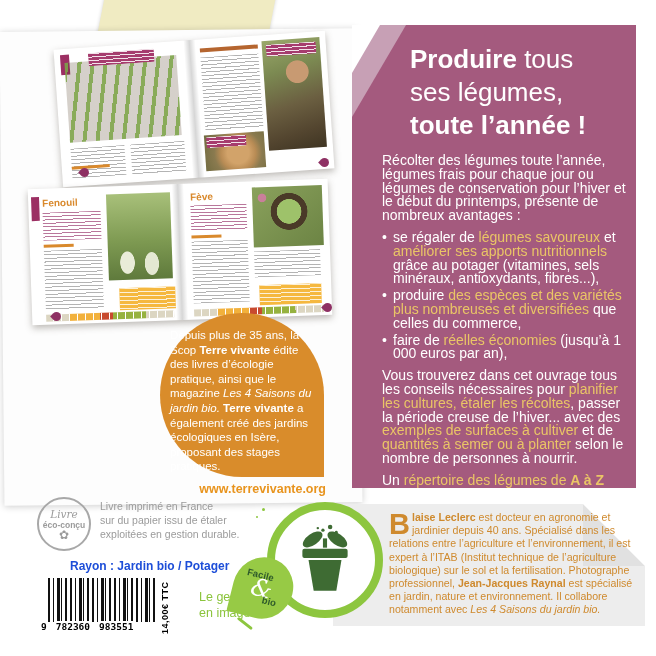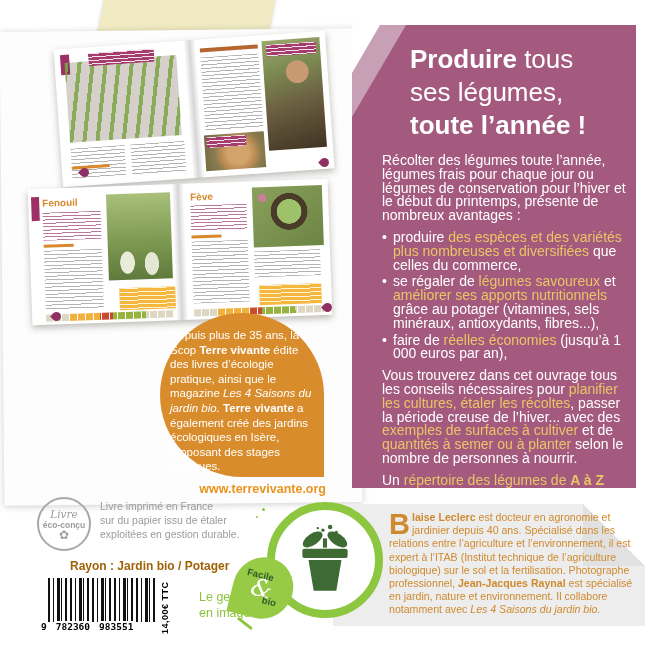--- a/index.html
+++ b/index.html
@@ -80,21 +80,21 @@
   ul.blt li:before{content:"\2022";position:absolute;left:0;top:0;color:#fff;}
 
   
   .eco-circle{left:37px;top:497px;width:54px;height:54px;border:2px solid #a8a8a8;
               border-radius:50%;color:#9b9b9b;display:flex;flex-direction:column;
               align-items:center;justify-content:center;box-sizing:border-box;}
   .eco-l1{font-family:"DejaVu Serif",serif;font-style:italic;font-size:10.5px;}
   .eco-l2{font-weight:bold;font-size:8.5px;}
   .eco-fl{font-size:12px;line-height:10px;}
   .printinfo{left:100px;top:499px;color:#9b9b9b;font-size:10.5px;line-height:14px;}
-  .shelf{left:47px;top:559px;color:#a16207;font-weight:bold;font-size:12px;padding-left:23px;}
+  .shelf{left:47px;top:559px;color:#1d4ed8;font-weight:bold;font-size:12px;padding-left:23px;}
   .barcode{left:40px;top:576px;width:118px;height:58px;background:#fff;}
   .bars{position:absolute;left:8px;top:2px;right:2px;height:44px;background-color:#fff;
         background-image:repeating-linear-gradient(90deg,#111 0 2px,transparent 2px 5px,
         #111 5px 6px,transparent 6px 9px,#111 9px 12px,transparent 12px 13px,#111 13px 14px,
         transparent 14px 17px,#111 17px 19px,transparent 19px 22px);}
   .digits{position:absolute;left:0;bottom:2px;width:100%;display:flex;gap:7px;
           font-family:"DejaVu Sans Mono",monospace;font-size:9.5px;font-weight:bold;color:#000;}
   .digits span{background:#fff;padding:0 1px;}
   .price{left:160px;top:576px;height:58px;writing-mode:vertical-rl;transform:rotate(180deg);
          font-size:9px;font-weight:bold;color:#000;letter-spacing:.5px;}
@@ -189,22 +189,22 @@
 
   <div class="abs panel">
     <div class="headline">
       <div><span class="hb">Produire</span><span> tous</span></div>
       <div>ses légumes,</div>
       <div class="hb">toute l’année !</div>
     </div>
     <div class="panel-body">
       <p>Récolter des légumes toute l’année, légumes frais pour chaque jour ou légumes de conservation pour l’hiver et le début du printemps, présente de nombreux avantages :</p>
       <ul class="blt">
+        <li><span>se régaler de </span><span class="gold">légumes savoureux</span><span> et </span><span class="gold">améliorer ses apports nutritionnels</span><span> grâce au potager (vitamines, sels minéraux, antioxydants, fibres...),</span></li>
         <li><span>produire </span><span class="gold">des espèces et des variétés plus nombreuses et diversifiées</span><span> que celles du commerce,</span></li>
-        <li><span>se régaler de </span><span class="gold">légumes savoureux</span><span> et </span><span class="gold">améliorer ses apports nutritionnels</span><span> grâce au potager (vitamines, sels minéraux, antioxydants, fibres...),</span></li>
         <li><span>faire de </span><span class="gold">réelles économies</span><span> (jusqu’à 1 000 euros par an),</span></li>
       </ul>
       <p><span>Vous trouverez dans cet ouvrage tous les conseils nécessaires pour </span><span class="gold">planifier les cultures, étaler les récoltes</span><span>, passer la période creuse de l’hiver... avec des </span><span class="gold">exemples de surfaces à cultiver</span><span> et de </span><span class="gold">quantités à semer ou à planter</span><span> selon le nombre de personnes à nourrir.</span></p>
       <p><span>Un </span><span class="gold">répertoire des légumes de </span><span class="gold" style="font-weight:bold;">A à Z</span><span> précise pour chacun le calendrier de culture, les données de production et les astuces pour les consommer et les conserver au mieux.</span></p>
       <p class="gold">Un pas de plus vers l’autonomie...</p>
     </div>
   </div>
   <div class="abs pink-fold"></div>
   <div class="abs white-cut"></div>
 

